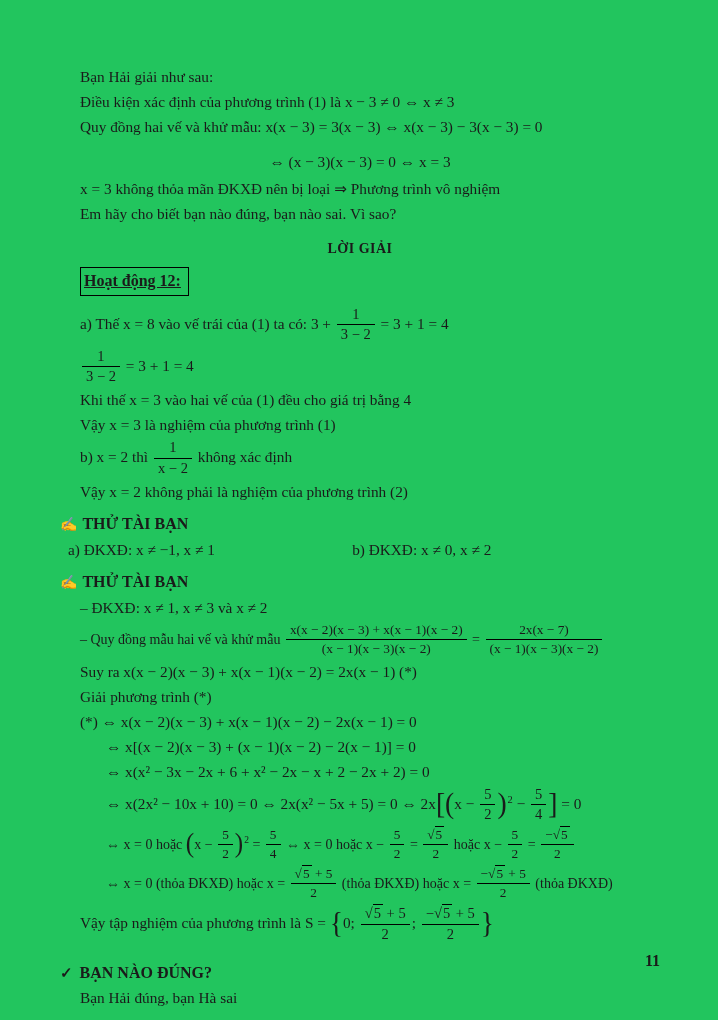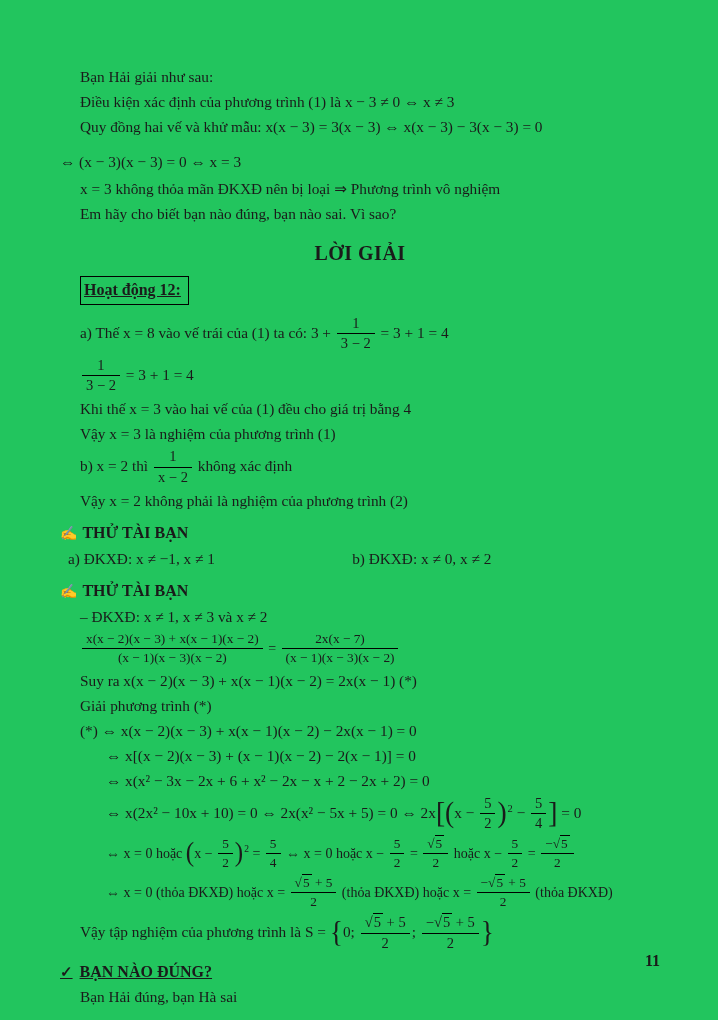--- a/index.html
+++ b/index.html
@@ -1,28 +1,28 @@
 <!DOCTYPE html>
 <html><head>
 <meta charset="utf-8">
 <style>
   html,body{margin:0;padding:0;background:#ffffff;}
   .page{position:relative;width:718px;height:1020px;background:#22c55e;
         font-family:"Liberation Serif", serif;color:#1a1a1a;overflow:hidden;margin:0 auto;}
   .content{position:absolute;left:60px;top:64px;width:600px;}
   .line{margin:2px 0;line-height:1.5;font-size:15.3px;}
   .para{margin-left:20px;}
-  .center{text-align:left;margin:12px 0 4px 0;}
-  .heading{text-align:center;font-weight:700;font-size:20px;margin:12px 0 8px 0;letter-spacing:.5px;}
+  .center{text-align:center;margin:12px 0 4px 0;}
+  .heading{text-align:center;font-weight:700;font-size:14px;margin:12px 0 8px 0;letter-spacing:.5px;}
   .boxline{margin:6px 0 10px -4px;padding-left:24px;}
   .boxed{display:inline-block;border:1.5px solid #000;padding:1px 7px 2px 3px;
          font-weight:700;font-size:16px;text-decoration:underline;}
   .section{font-weight:700;font-size:16px;margin:8px 0 3px 0;}
   .section .icon{font-size:14px;margin-right:5px;}
-  .check{font-weight:700;font-size:16px;margin-top:6px;text-decoration:underline;}
+  .check{font-weight:700;font-size:16px;margin-top:16px;}
   .check .icon{margin-right:7px;font-size:15px;}
   .cols{display:flex;margin-left:8px;}
   .cols .col:first-child{width:48%;}
   .i2{margin-left:46px;}
   .tight{font-size:14px;}
   .frac{display:inline-block;vertical-align:middle;text-align:center;line-height:1.2;
         font-size:.95em;margin:1px 2px;position:relative;top:-1px;}
   .fn{display:block;border-bottom:1.3px solid #000;padding:0 4px 1px 4px;}
   .fd{display:block;padding:1px 4px 0 4px;}
   .sqrt{white-space:nowrap;}
@@ -51,21 +51,21 @@
       <div class="line para"><span>Vậy x = 3 là nghiệm của phương trình (1)</span></div>
       <div class="line para"><span>b) x = 2 thì </span><span class="frac"><span class="fn"><span>1</span></span><span class="fd"><span>x − 2</span></span></span><span> không xác định</span></div>
       <div class="line para"><span>Vậy x = 2 không phải là nghiệm của phương trình (2)</span></div>
       <div class="line section"><span class="icon">✍</span><span><span>THỬ TÀI BẠN</span></span></div>
       <div class="line cols">
         <div class="col"><span>a) ĐKXĐ: x ≠ −1, x ≠ 1</span></div>
         <div class="col"><span>b) ĐKXĐ: x ≠ 0, x ≠ 2</span></div>
       </div>
       <div class="line section"><span class="icon">✍</span><span><span>THỬ TÀI BẠN</span></span></div>
       <div class="line para"><span>– ĐKXĐ: x ≠ 1, x ≠ 3 và x ≠ 2</span></div>
-      <div class="line para tight"><span class="frac"><span class="fn"><span>x(x − 2)(x − 3) + x(x − 1)(x − 2)</span></span><span class="fd"><span>(x − 1)(x − 3)(x − 2)</span></span></span><span> = </span><span class="frac"><span class="fn"><span>2x(x − 7)</span></span><span class="fd"><span>(x − 1)(x − 3)(x − 2)</span></span></span></div>
+      <div class="line para tight"><span>– Quy đồng mẫu hai vế và khử mẫu </span><span class="frac"><span class="fn"><span>x(x − 2)(x − 3) + x(x − 1)(x − 2)</span></span><span class="fd"><span>(x − 1)(x − 3)(x − 2)</span></span></span><span> = </span><span class="frac"><span class="fn"><span>2x(x − 7)</span></span><span class="fd"><span>(x − 1)(x − 3)(x − 2)</span></span></span></div>
       <div class="line para"><span>Suy ra x(x − 2)(x − 3) + x(x − 1)(x − 2) = 2x(x − 1) (*)</span></div>
       <div class="line para"><span>Giải phương trình (*)</span></div>
       <div class="line para"><span>(*) ⇔ x(x − 2)(x − 3) + x(x − 1)(x − 2) − 2x(x − 1) = 0</span></div>
       <div class="line para i2"><span>⇔ x[(x − 2)(x − 3) + (x − 1)(x − 2) − 2(x − 1)] = 0</span></div>
       <div class="line para i2"><span>⇔ x(x² − 3x − 2x + 6 + x² − 2x − x + 2 − 2x + 2) = 0</span></div>
       <div class="line para i2"><span>⇔ x(2x² − 10x + 10) = 0 ⇔ 2x(x² − 5x + 5) = 0 ⇔ 2x</span><span class="big">[</span><span class="big">(</span><span>x − </span><span class="frac"><span class="fn"><span>5</span></span><span class="fd"><span>2</span></span></span><span class="big">)</span><span class="sup">2</span><span> − </span><span class="frac"><span class="fn"><span>5</span></span><span class="fd"><span>4</span></span></span><span class="big">]</span><span> = 0</span></div>
       <div class="line para i2 tight"><span>⇔ x = 0 hoặc </span><span class="big">(</span><span>x − </span><span class="frac"><span class="fn"><span>5</span></span><span class="fd"><span>2</span></span></span><span class="big">)</span><span class="sup">2</span><span> = </span><span class="frac"><span class="fn"><span>5</span></span><span class="fd"><span>4</span></span></span><span> ⇔ x = 0 hoặc x − </span><span class="frac"><span class="fn"><span>5</span></span><span class="fd"><span>2</span></span></span><span> = </span><span class="frac"><span class="fn"><span class="sqrt"><span class="rad">√</span><span class="rc"><span>5</span></span></span></span><span class="fd"><span>2</span></span></span><span> hoặc x − </span><span class="frac"><span class="fn"><span>5</span></span><span class="fd"><span>2</span></span></span><span> = </span><span class="frac"><span class="fn"><span>−</span><span class="sqrt"><span class="rad">√</span><span class="rc"><span>5</span></span></span></span><span class="fd"><span>2</span></span></span></div>
       <div class="line para i2 tight"><span>⇔ x = 0 (thỏa ĐKXĐ) hoặc x = </span><span class="frac"><span class="fn"><span class="sqrt"><span class="rad">√</span><span class="rc"><span>5</span></span></span><span> + 5</span></span><span class="fd"><span>2</span></span></span><span> (thỏa ĐKXĐ) hoặc x = </span><span class="frac"><span class="fn"><span>−</span><span class="sqrt"><span class="rad">√</span><span class="rc"><span>5</span></span></span><span> + 5</span></span><span class="fd"><span>2</span></span></span><span> (thỏa ĐKXĐ)</span></div>
       <div class="line para"><span>Vậy tập nghiệm của phương trình là S = </span><span class="big">{</span><span>0; </span><span class="frac"><span class="fn"><span class="sqrt"><span class="rad">√</span><span class="rc"><span>5</span></span></span><span> + 5</span></span><span class="fd"><span>2</span></span></span><span>; </span><span class="frac"><span class="fn"><span>−</span><span class="sqrt"><span class="rad">√</span><span class="rc"><span>5</span></span></span><span> + 5</span></span><span class="fd"><span>2</span></span></span><span class="big">}</span></div>
       <div class="line check"><span class="icon">✓</span><span><span>BẠN NÀO ĐÚNG?</span></span></div>

